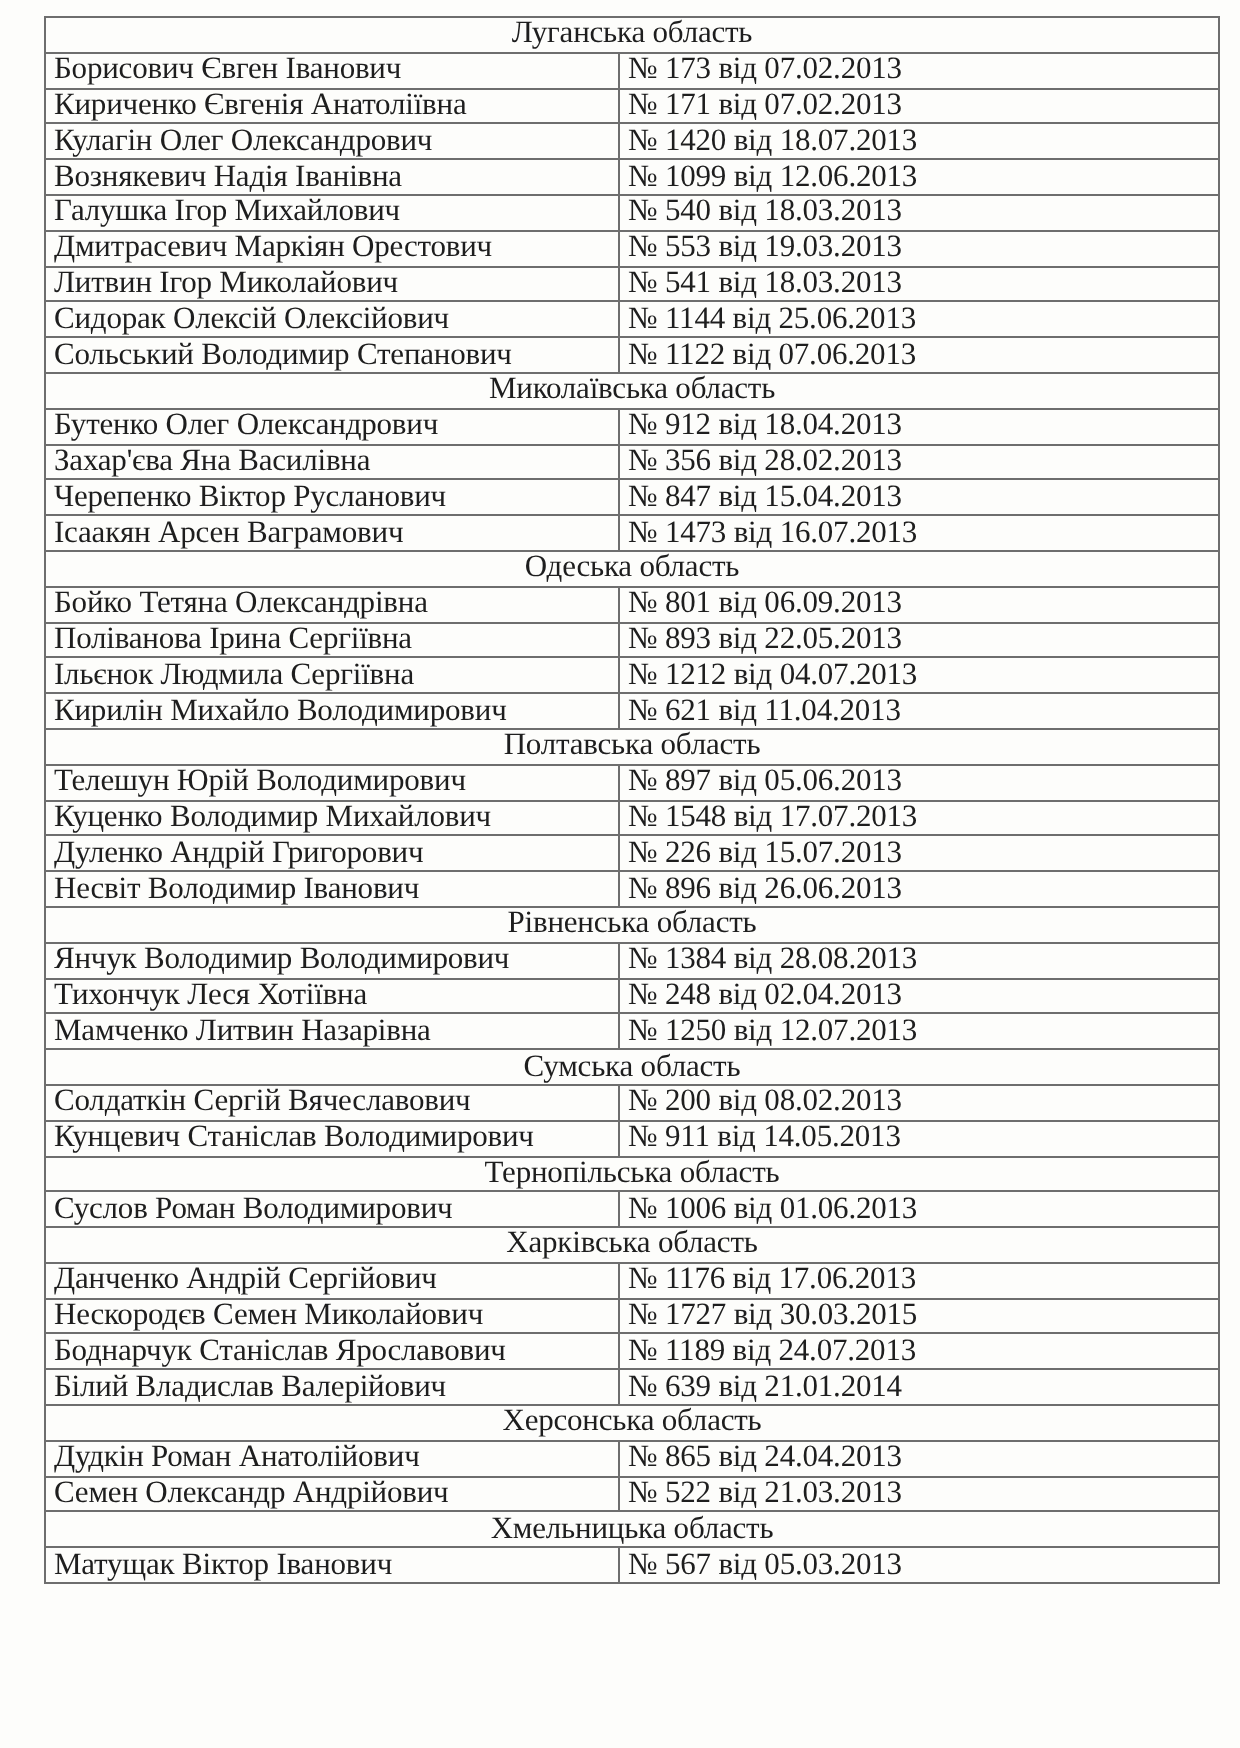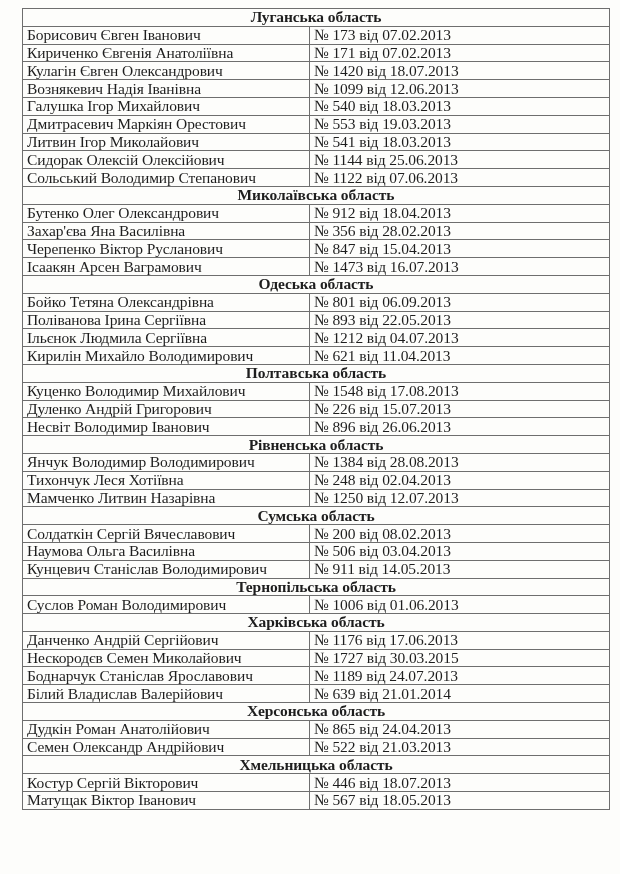--- a/index.html
+++ b/index.html
@@ -11,21 +11,21 @@
   #doc-table {
     position: absolute; left: 22px; top: 8px; width: 587px;
     border-collapse: collapse; table-layout: fixed;
   }
   #doc-table td {
     border: 1px solid #6e6e6e; height: 16.8px; padding: 0 0 0 4px;
     font-size: 15.5px; line-height: 16px; white-space: nowrap; overflow: hidden;
     letter-spacing: -0.1px;
   }
   #doc-table td.region {
-    text-align: center; font-weight: bold; padding: 0;
+    text-align: center; font-weight: normal; padding: 0;
   }
   col.c1 { width: 287px; }
   col.c2 { width: 300px; }
 </style>
 </head>
 <body>
 
 <table id="doc-table">
   <colgroup>
       <col class="c1">
@@ -37,21 +37,21 @@
       </tr>
       <tr>
         <td>Борисович Євген Іванович</td>
         <td>№ 173 від 07.02.2013</td>
       </tr>
       <tr>
         <td>Кириченко Євгенія Анатоліївна</td>
         <td>№ 171 від 07.02.2013</td>
       </tr>
       <tr>
-        <td>Кулагін Євген Олександрович</td>
+        <td>Кулагін Олег Олександрович</td>
         <td>№ 1420 від 18.07.2013</td>
       </tr>
       <tr>
         <td>Вознякевич Надія Іванівна</td>
         <td>№ 1099 від 12.06.2013</td>
       </tr>
       <tr>
         <td>Галушка Ігор Михайлович</td>
         <td>№ 540 від 18.03.2013</td>
       </tr>
@@ -106,22 +106,26 @@
         <td>№ 1212 від 04.07.2013</td>
       </tr>
       <tr>
         <td>Кирилін Михайло Володимирович</td>
         <td>№ 621 від 11.04.2013</td>
       </tr>
       <tr>
         <td colspan="2" class="region">Полтавська область</td>
       </tr>
       <tr>
+        <td>Телешун Юрій Володимирович</td>
+        <td>№ 897 від 05.06.2013</td>
+      </tr>
+      <tr>
         <td>Куценко Володимир Михайлович</td>
-        <td>№ 1548 від 17.08.2013</td>
+        <td>№ 1548 від 17.07.2013</td>
       </tr>
       <tr>
         <td>Дуленко Андрій Григорович</td>
         <td>№ 226 від 15.07.2013</td>
       </tr>
       <tr>
         <td>Несвіт Володимир Іванович</td>
         <td>№ 896 від 26.06.2013</td>
       </tr>
       <tr>
@@ -140,24 +144,20 @@
         <td>№ 1250 від 12.07.2013</td>
       </tr>
       <tr>
         <td colspan="2" class="region">Сумська область</td>
       </tr>
       <tr>
         <td>Солдаткін Сергій Вячеславович</td>
         <td>№ 200 від 08.02.2013</td>
       </tr>
       <tr>
-        <td>Наумова Ольга Василівна</td>
-        <td>№ 506 від 03.04.2013</td>
-      </tr>
-      <tr>
         <td>Кунцевич Станіслав Володимирович</td>
         <td>№ 911 від 14.05.2013</td>
       </tr>
       <tr>
         <td colspan="2" class="region">Тернопільська область</td>
       </tr>
       <tr>
         <td>Суслов Роман Володимирович</td>
         <td>№ 1006 від 01.06.2013</td>
       </tr>
@@ -188,21 +188,17 @@
         <td>№ 865 від 24.04.2013</td>
       </tr>
       <tr>
         <td>Семен Олександр Андрійович</td>
         <td>№ 522 від 21.03.2013</td>
       </tr>
       <tr>
         <td colspan="2" class="region">Хмельницька область</td>
       </tr>
       <tr>
-        <td>Костур Сергій Вікторович</td>
-        <td>№ 446 від 18.07.2013</td>
-      </tr>
-      <tr>
         <td>Матущак Віктор Іванович</td>
-        <td>№ 567 від 18.05.2013</td>
+        <td>№ 567 від 05.03.2013</td>
       </tr>
     </tbody>
 </table>
 
 </body></html>

